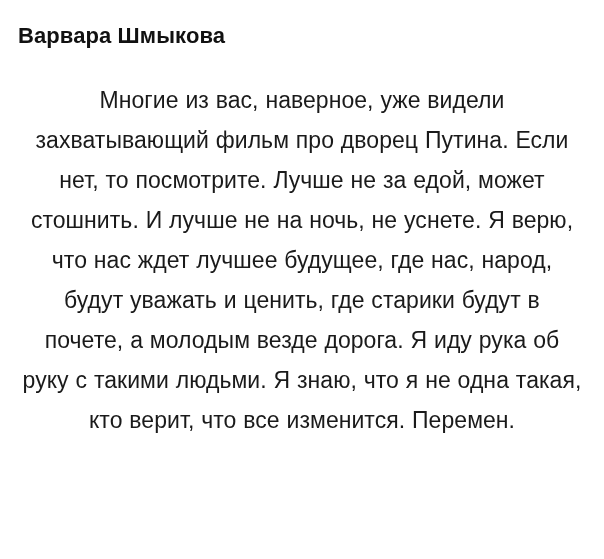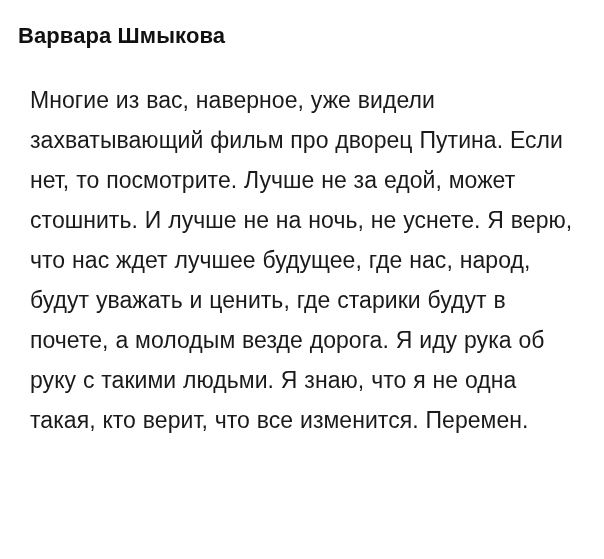--- a/index.html
+++ b/index.html
@@ -27,23 +27,24 @@
     font-weight: bold;
     line-height: 28px;
     letter-spacing: 0.1px;
     color: #111111;
     margin: 0 0 30px 0;
   }
   .body-text {
     font-size: 23px;
     line-height: 40px;
     color: #1a1a1a;
-    margin: 12px;
+    margin: 4px;
     letter-spacing: 0.05px;
     word-spacing: 0.4px;
+    text-align: center;
   }
 </style>
 </head>
 <body>
 
 <div class="page">
   <h1 class="author">Варвара Шмыкова</h1>
   <p class="body-text">Многие из вас, наверное, уже видели захватывающий фильм про дворец Путина. Если нет, то посмотрите. Лучше не за едой, может стошнить. И лучше не на ночь, не уснете. Я верю, что нас ждет лучшее будущее, где нас, народ, будут уважать и ценить, где старики будут в почете, а молодым везде дорога. Я иду рука об руку с такими людьми. Я знаю, что я не одна такая, кто верит, что все изменится. Перемен.</p>
 </div>
 

